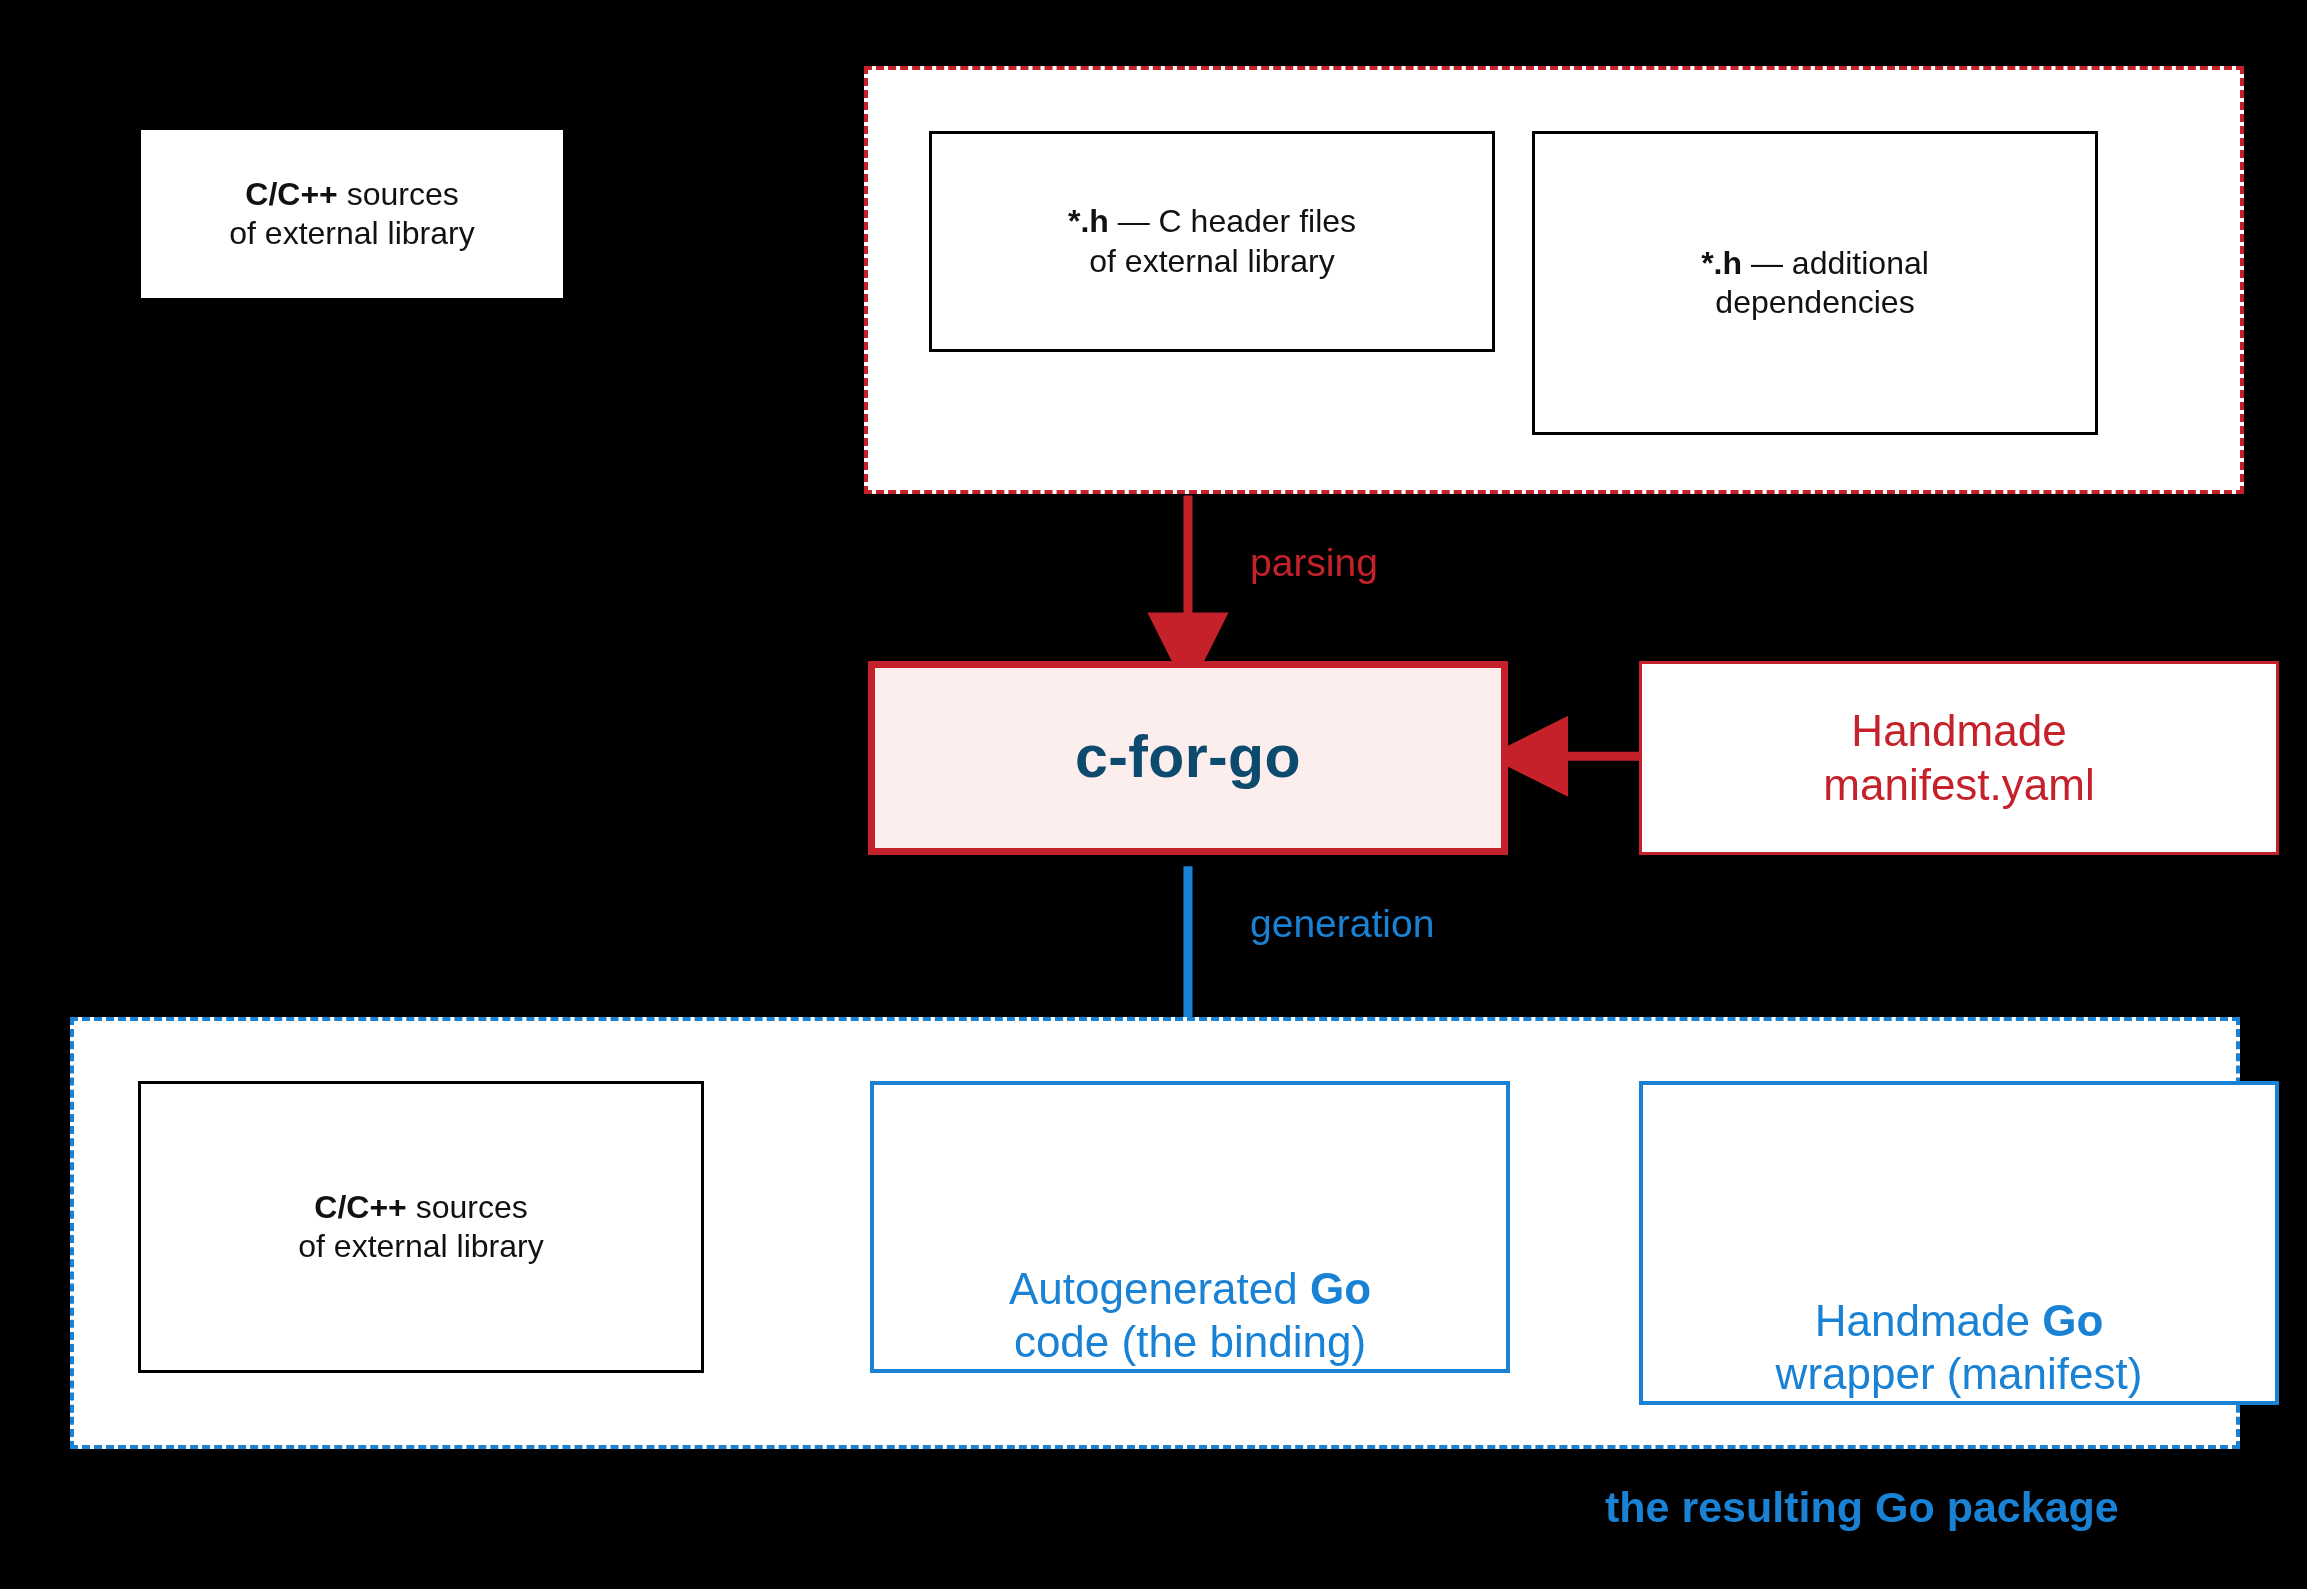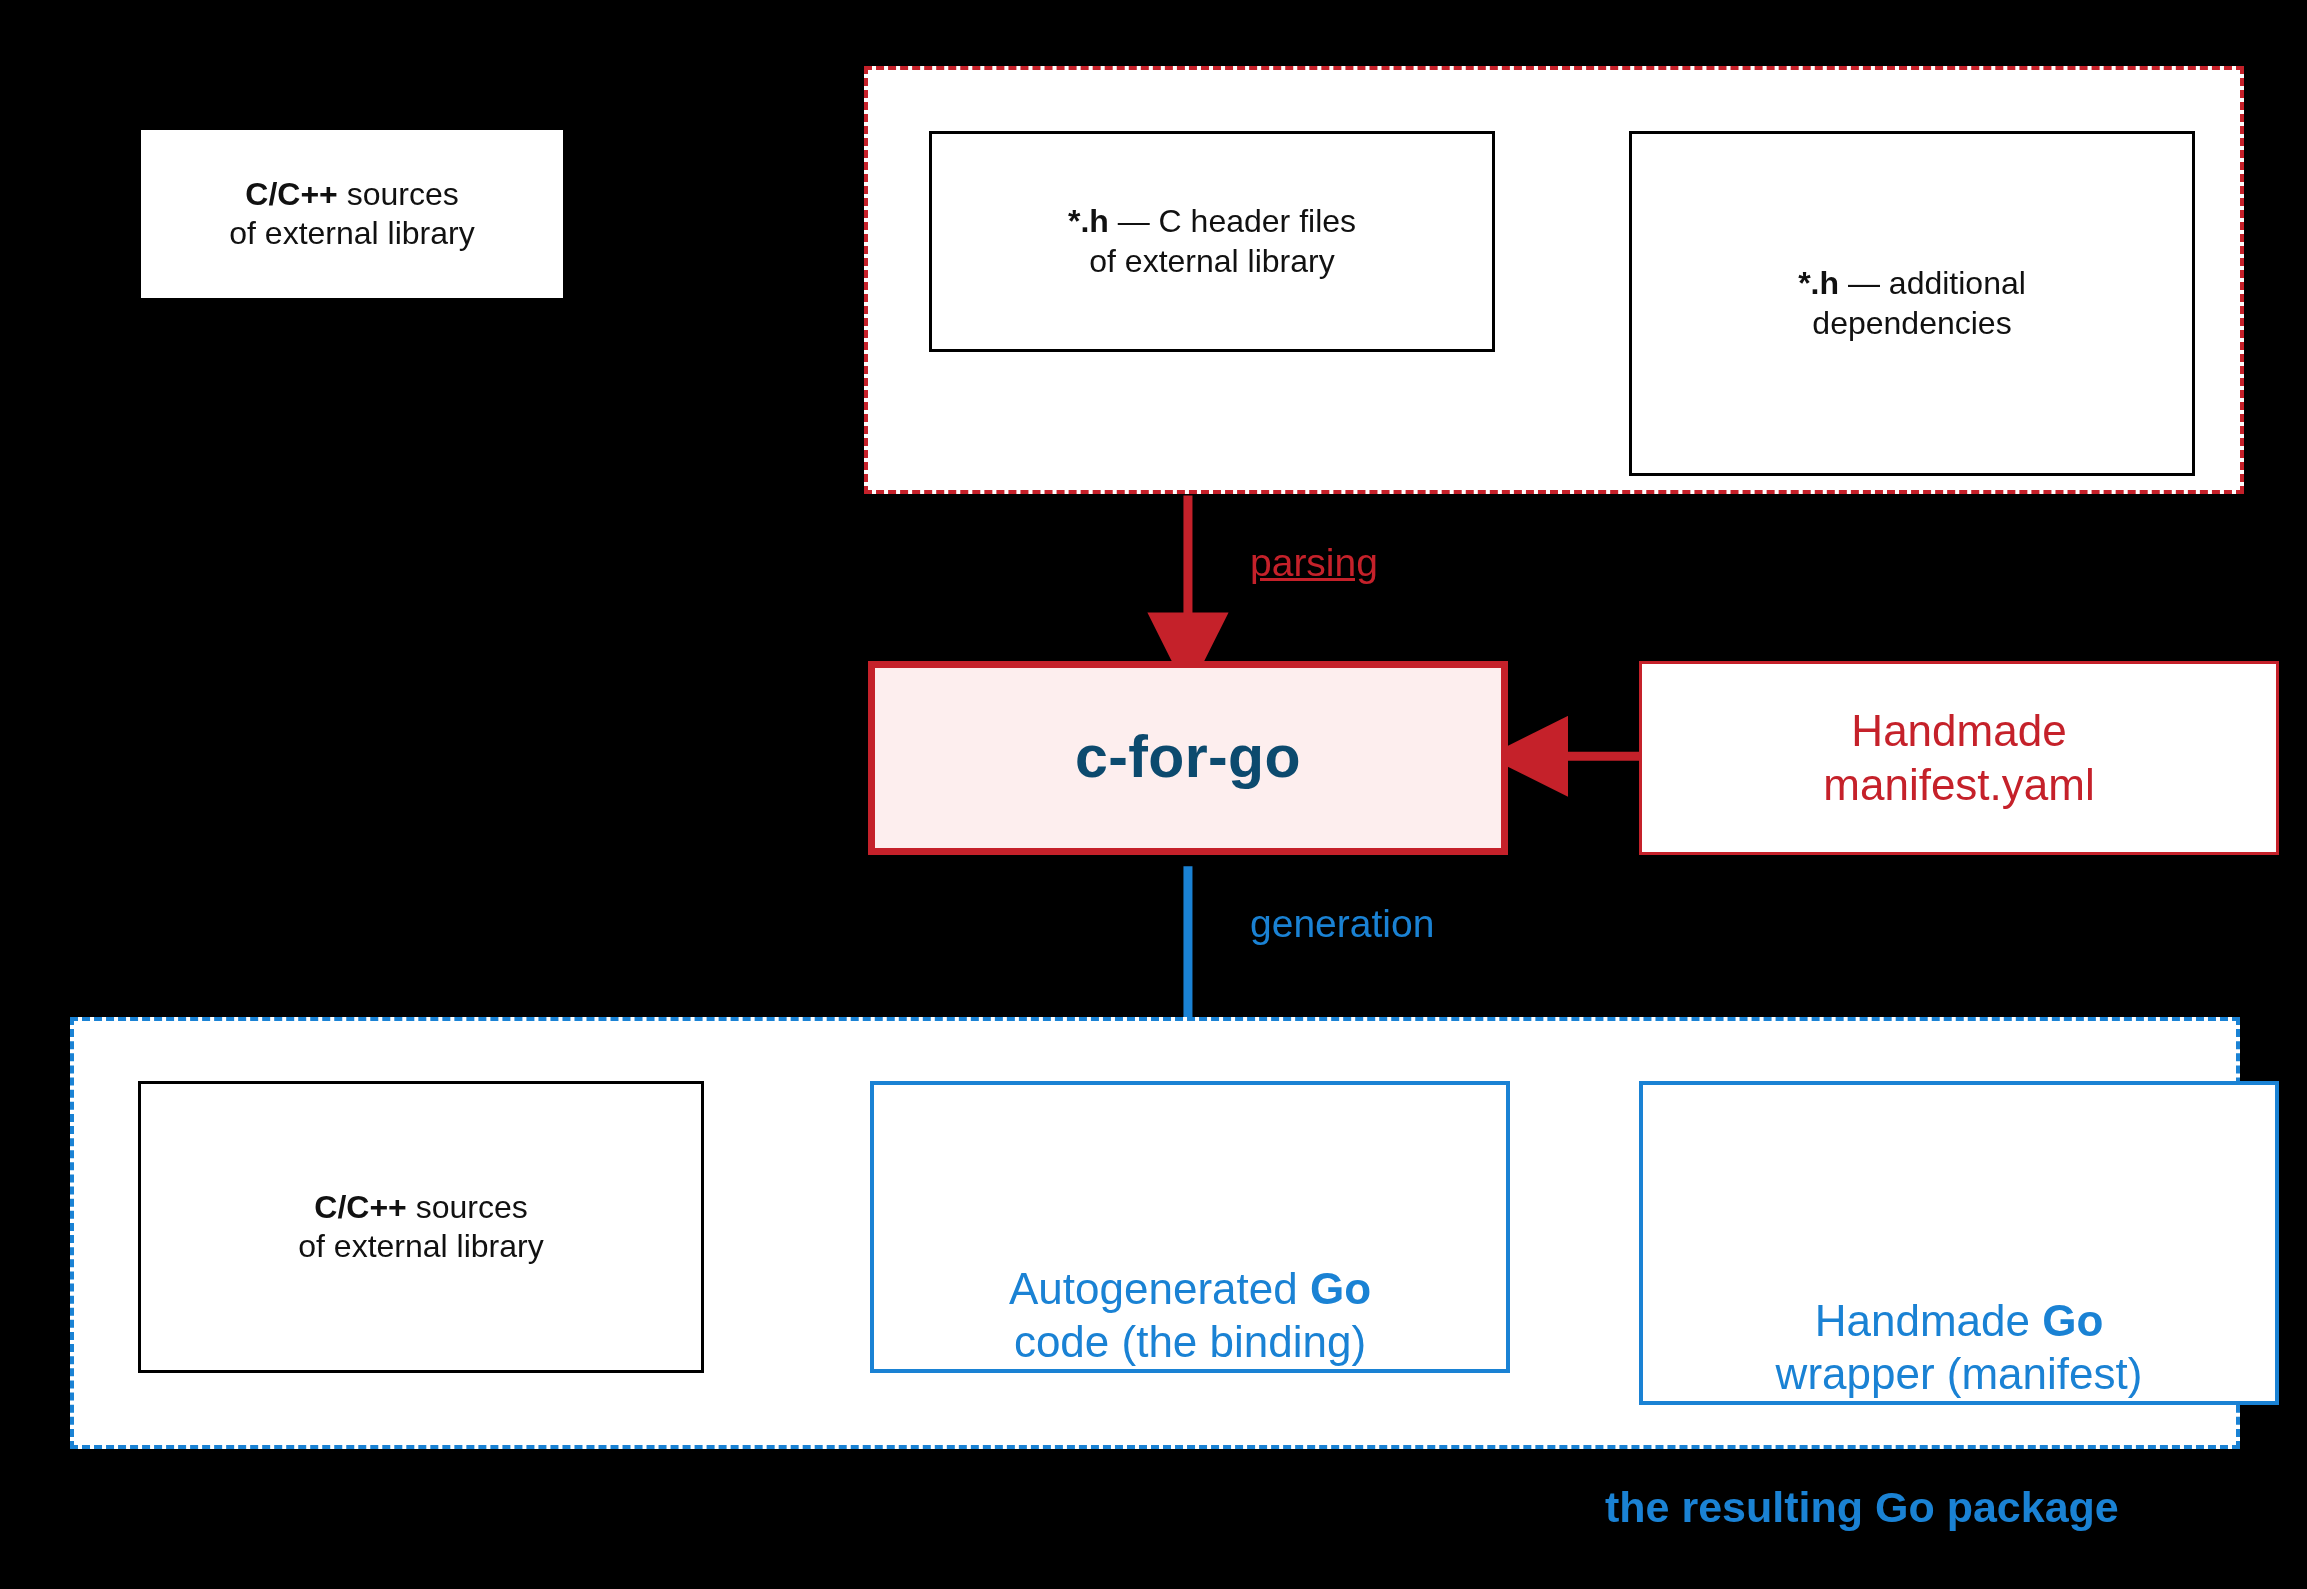--- a/index.html
+++ b/index.html
@@ -84,28 +84,28 @@
 
   <div class="group group-red" style="left:864px;top:66px;width:1380px;height:428px;"></div>
 
   <div class="box node-black" style="left:929px;top:131px;width:566px;height:221px;">
     <div class="txt">
       <b>*.h</b><span> — C header files</span><br>
       <span>of external library</span>
     </div>
   </div>
 
-  <div class="box node-black" style="left:1629px;top:131px;width:566px;height:345px;">
+  <div class="box node-black" style="left:1532px;top:131px;width:566px;height:304px;">
     <div class="txt">
       <b>*.h</b><span> — additional</span><br>
       <span>dependencies</span>
     </div>
   </div>
 
-  <div class="caption caption-red" style="left:1250px;top:541px;text-decoration:underline;">parsing</div>
+  <div class="caption caption-red" style="left:1250px;top:541px;">parsing</div>
 
   <div class="box node-main" style="left:868px;top:661px;width:640px;height:194px;">
     <div class="txt">c-for-go</div>
   </div>
 
   <div class="box node-red" style="left:1639px;top:661px;width:640px;height:194px;">
     <div class="txt">
       <span>Handmade</span><br>
       <span>manifest.yaml</span>
     </div>

